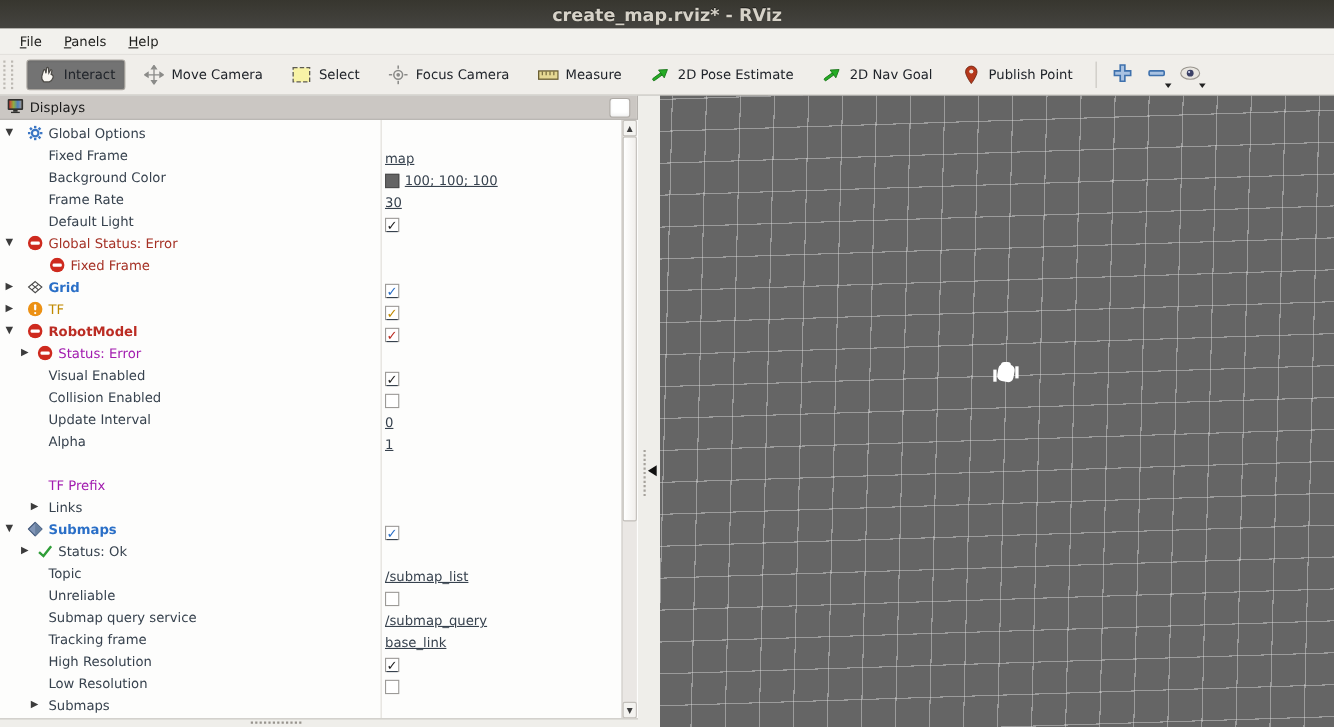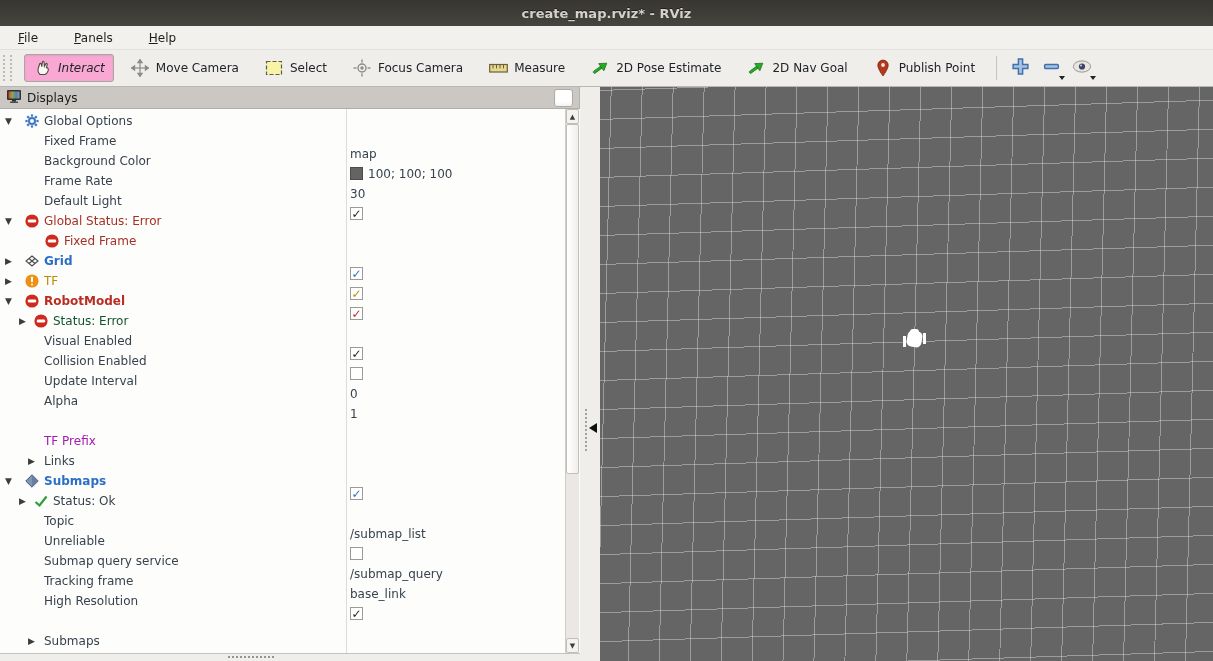--- a/index.html
+++ b/index.html
@@ -3,35 +3,35 @@
 <meta charset="utf-8">
 <style>
   html,body{margin:0;padding:0;background:#000;}
   .app{position:relative;width:1213px;height:661px;overflow:hidden;
        font-family:"DejaVu Sans",sans-serif;font-size:12px;color:#37424e;
        background:#efeeea;}
 
   
   .titlebar{position:absolute;left:0;top:0;width:1213px;height:26px;
     background:linear-gradient(#37362f,#454440);display:flex;align-items:center;justify-content:center;}
-  .titlebar .t{color:#d6d2c8;font-weight:bold;font-size:13px;text-shadow:0 -1px 0 rgba(0,0,0,.5);}
+  .titlebar .t{color:#d6d2c8;font-weight:bold;font-size:16px;text-shadow:0 -1px 0 rgba(0,0,0,.5);}
 
   
   .menubar{position:absolute;left:0;top:26px;width:1213px;height:24px;background:#f2f1ed;
-    display:flex;align-items:center;padding-left:8px;box-sizing:border-box;border-bottom:1px solid #e3e1dd;gap:16px;}
+    display:flex;align-items:center;padding-left:8px;box-sizing:border-box;border-bottom:1px solid #e3e1dd;}
   .menu-item{padding:2px 10px;color:#1d1d1b;cursor:default;}
   .menu-item u{text-decoration:underline;}
 
   
   .toolbar{position:absolute;left:0;top:50px;width:1213px;height:37px;background:#f0eeea;
     border-bottom:1px solid #b9b7b2;display:flex;align-items:center;box-sizing:border-box;}
   .tb-handle{width:5px;height:26px;border-left:2px dotted #bdb9b3;border-right:2px dotted #bdb9b3;margin:0 12px 0 3px;}
   .tool{display:flex;align-items:center;gap:6px;padding:4px 8px;margin-right:8px;border:1px solid transparent;
     border-radius:3px;color:#20242a;white-space:nowrap;}
-  .tool.active{background:#f9a8d4;border:1px solid #a9a59f;box-shadow:inset 0 1px 2px rgba(0,0,0,.08);font-style:italic;}
+  .tool.active{background:#737373;border:1px solid #a9a59f;box-shadow:inset 0 1px 2px rgba(0,0,0,.08);}
   .tool .ticon{width:19px;height:18px;display:inline-flex;align-items:center;justify-content:center;}
   .tb-sep{width:1px;height:24px;background:#c6c3be;margin:0 10px 0 4px;}
   .icon-btn{position:relative;width:26px;height:26px;display:inline-flex;align-items:center;justify-content:center;margin-right:5px;}
   .icon-btn .menu-caret{position:absolute;right:-1px;bottom:1px;width:0;height:0;
     border-left:3.5px solid transparent;border-right:3.5px solid transparent;border-top:4px solid #222;}
 
   
   .panel{position:absolute;left:0;top:87px;width:580px;height:566px;background:#fdfdfc;
     border-right:1px solid #b5b2ae;box-sizing:border-box;}
   .panel-header{position:absolute;left:0;top:0;width:100%;height:22px;background:#cbc7c3;
@@ -44,21 +44,21 @@
   .trow{position:absolute;left:0;width:565px;height:20px;}
   .trow .arrow{position:absolute;top:5px;font-size:9px;color:#3c3c3c;line-height:10px;}
   .trow .icn{position:absolute;top:3px;width:14px;height:14px;}
   .trow .icn svg{display:block;}
   .trow .lbl{position:absolute;top:2.5px;white-space:nowrap;text-align:center;}
   .k-top .arrow{left:5px}.k-top .icn{left:25px}.k-top .lbl{left:44px}
   .k-prop .lbl{left:44px}
   .k-subarrow .arrow{left:28px}.k-subarrow .lbl{left:44px}
   .k-status .arrow{left:19px}.k-status .icn{left:34px}.k-status .lbl{left:53px}
   .k-err2 .icn{left:45px}.k-err2 .lbl{left:64px}
-  .vwrap{position:absolute;left:350px;top:16px;height:20px;display:flex;align-items:flex-start;gap:5px;}
+  .vwrap{position:absolute;left:350px;top:0;height:20px;display:flex;align-items:flex-end;gap:5px;text-decoration:underline;}
   .vtext{white-space:nowrap;color:#37424e;}
   .cbox{width:13px;height:13px;background:#fff;border:1px solid #9c9a97;box-sizing:border-box;
     display:inline-flex;align-items:center;justify-content:center;font-size:12px;font-weight:bold;line-height:10px;}
   .swatch{width:13px;height:13px;border:1px solid #4c4c4c;box-sizing:border-box;display:inline-block;}
 
   
   .sbar{position:absolute;left:565px;top:0;width:14px;height:544px;background:#eae7e4;border-left:1px solid #cfccc8;box-sizing:border-box;}
   .sbtn{position:absolute;left:0;width:13px;height:15px;background:#f4f3f0;border:1px solid #c2bfba;
     box-sizing:border-box;display:flex;align-items:center;justify-content:center;font-size:7px;color:#3e3e3e;border-radius:2px;}
   .sbtn.up{top:0}.sbtn.down{bottom:0}
@@ -337,21 +337,21 @@
           </span>
         </div>
         <div class="trow k-status" style="top: 202px;">
           <span class="arrow">▶</span>
           <span class="icn">
             <svg width="14" height="14" viewBox="0 0 14 14">
               <circle cx="7" cy="7" r="6.6" fill="#ce2a1e"></circle>
               <rect x="2.8" y="5.5" width="8.4" height="3" rx="1.2" fill="#fff"></rect>
             </svg>
           </span>
-          <span class="lbl" style="color:#14532d">Status: Error</span>
+          <span class="lbl" style="color:#a21caf">Status: Error</span>
         </div>
         <div class="trow k-prop" style="top: 222px;">
           <span class="lbl" style="color:#37424e">Visual Enabled</span>
           <span class="vwrap">
             <span class="cbox" style="color:#1f1f1f">✓</span>
           </span>
         </div>
         <div class="trow k-prop" style="top: 242px;">
           <span class="lbl" style="color:#37424e">Collision Enabled</span>
           <span class="vwrap">
@@ -420,20 +420,26 @@
         <div class="trow k-prop" style="top: 442px;">
           <span class="lbl" style="color:#37424e">Submap query service</span>
           <span class="vwrap">
             <span class="vtext">/submap_query</span>
           </span>
         </div>
         <div class="trow k-prop" style="top: 482px;">
           <span class="lbl" style="color:#37424e">High Resolution</span>
           <span class="vwrap">
             <span class="cbox" style="color:#1f1f1f">✓</span>
+          </span>
+        </div>
+        <div class="trow k-prop" style="top: 502px;">
+          <span class="lbl" style="color:#37424e">Low Resolution</span>
+          <span class="vwrap">
+            <span class="cbox" style="color:#1f1f1f"></span>
           </span>
         </div>
         <div class="trow k-subarrow" style="top: 522px;">
           <span class="arrow">▶</span>
           <span class="lbl" style="color:#37424e">Submaps</span>
         </div>
         <div class="sbar">
         <div class="sbtn up">▲</div>
         <div class="sthumb"></div>
         <div class="sbtn down">▼</div>

